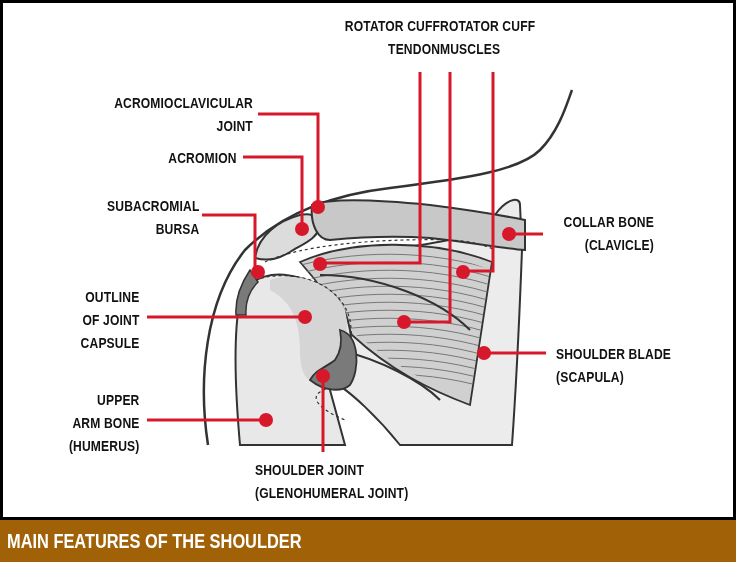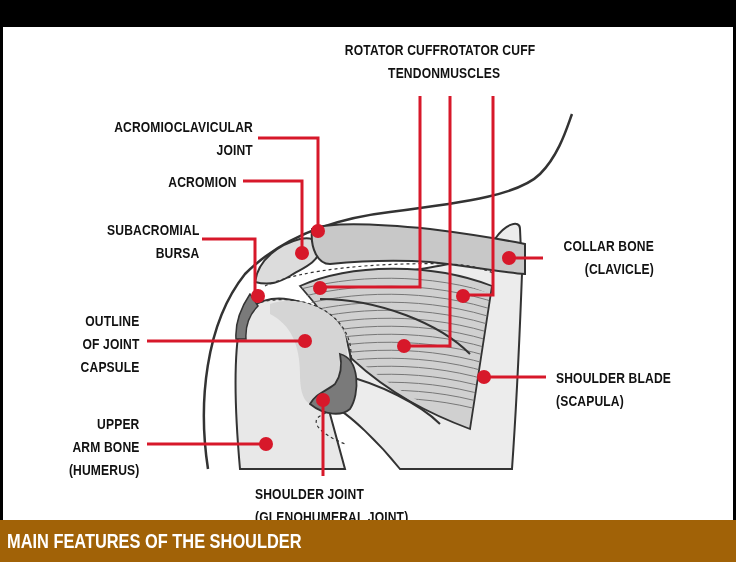--- a/index.html
+++ b/index.html
@@ -1,18 +1,18 @@
 <!DOCTYPE html>
 <html><head>
 <meta charset="utf-8">
 <style>
   html, body { margin: 0; padding: 0; }
   body { width: 736px; height: 562px; background: #000; position: relative; overflow: hidden;
          font-family: "Liberation Sans", "DejaVu Sans", sans-serif; }
-  #frame { position: absolute; left: 3px; top: 3px; width: 730px; height: 514px; background: #fff; margin-top: 24px; }
+  #frame { position: absolute; left: 3px; top: 3px; width: 730px; height: 514px; background: #fff; }
   #diagram { position: absolute; left: 0; top: 0; }
   .lbl { position: absolute; font-weight: 700; font-size: 15.5px; line-height: 23px; color: #111;
          transform: scaleX(0.78); letter-spacing: 0.2px; white-space: nowrap; }
   .right-align { text-align: right; transform-origin: right center; }
   .left-align { text-align: left; transform-origin: left center; }
   #footer { position: absolute; left: 0; top: 520px; width: 736px; height: 42px; background: #a16207; padding-left: 46px; }
   #footer-title { position: absolute; left: 7px; top: 8px; color: #fff; font-weight: 700; font-size: 21px;
                   line-height: 26px; transform: scaleX(0.78); transform-origin: left center; white-space: nowrap; }
 </style>
 </head>

